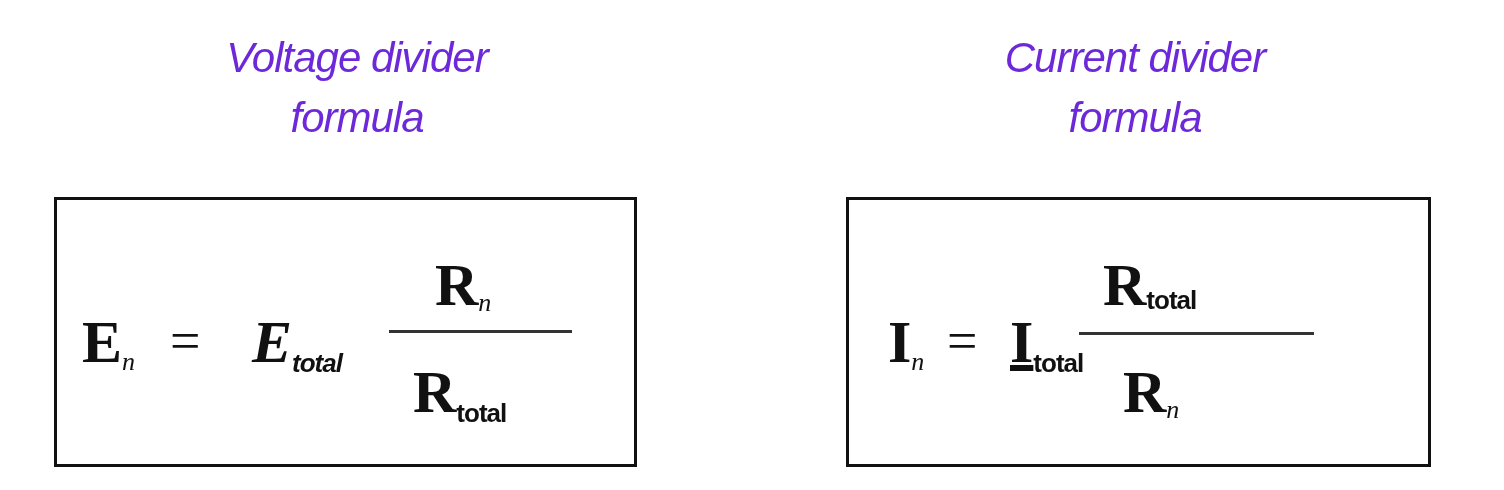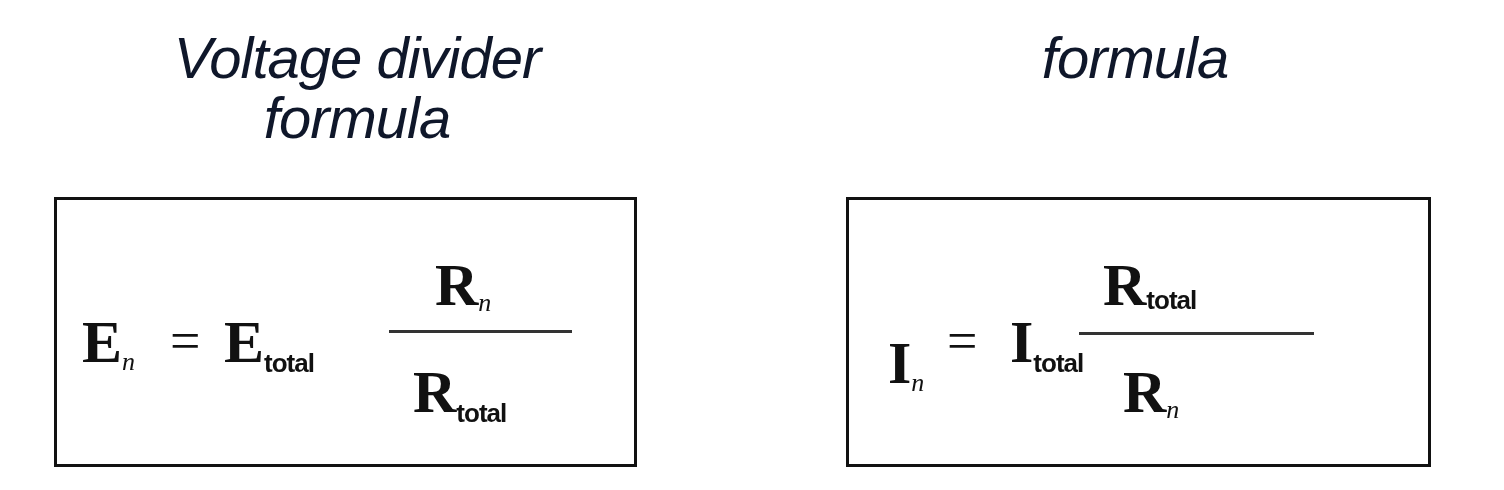--- a/index.html
+++ b/index.html
@@ -1,19 +1,19 @@
 <!DOCTYPE html>
 <html><head>
 <meta charset="utf-8">
 <style>
   html, body { margin:0; padding:0; background:#ffffff; }
   body { width:1504px; height:490px; position:relative; overflow:hidden; color:#111; }
   .title {
     position:absolute; font-family:"Liberation Sans", sans-serif; font-style:italic;
-    font-size:58px; line-height:60px; text-align:center; color:#0f172a; letter-spacing:-1px;
+    font-size:42px; line-height:60px; text-align:center; color:#6d28d9; letter-spacing:-1px;
   }
   .box {
     position:absolute; border:3px solid #111; box-sizing:border-box; background:#fff;
   }
   .f { position:absolute; font-family:"Liberation Serif", serif; font-weight:bold; color:#111; white-space:nowrap; }
   .big { font-size:60px; line-height:60px; }
   .sub-n { font-family:"Liberation Serif", serif; font-style:italic; font-weight:normal; font-size:26px; }
   .sub-t { font-family:"Liberation Sans", sans-serif; font-weight:bold; font-size:26px; letter-spacing:-1px; }
   .eq { font-family:"Liberation Serif", serif; font-weight:normal; font-size:54px; }
   .bar { position:absolute; height:3px; background:#333; }
@@ -27,46 +27,47 @@
     <div>formula</div>
   </div>
 
   <div class="box" style="left:54px; top:197px; width:583px; height:270px;"></div>
 
   <div class="f big" style="left:82px; top:312px;">
     <span>E</span><span class="sub-n" style="position:relative; top:8px;">n</span>
   </div>
   <div class="f eq" style="left:170px; top:310px;">=</div>
 
-  <div class="f big" style="left:224px; top:312px;">
+  <div class="f big" style="left:252px; top:312px;font-style:italic;">
     <span>E</span><span class="sub-t" style="position:relative; top:10px;">total</span>
   </div>
 
   <div class="f big" style="left:435px; top:255px;">
     <span>R</span><span class="sub-n" style="position:relative; top:6px;">n</span>
   </div>
   <div class="bar" style="left:389px; top:330px; width:183px;"></div>
   <div class="f big" style="left:413px; top:362px;">
     <span>R</span><span class="sub-t" style="position:relative; top:10px;">total</span>
   </div>
 </div>
 
 <div>
   <div class="title" style="left:835px; top:28px; width:600px;">
+    <div>Current divider</div>
     <div>formula</div>
   </div>
 
   <div class="box" style="left:846px; top:197px; width:585px; height:270px;"></div>
 
-  <div class="f big" style="left:888px; top:312px;margin-top:21px;">
+  <div class="f big" style="left:888px; top:312px;">
     <span>I</span><span class="sub-n" style="position:relative; top:8px;">n</span>
   </div>
   <div class="f eq" style="left:947px; top:310px;">=</div>
 
-  <div class="f big" style="left:1010px; top:312px;">
+  <div class="f big" style="left:1010px; top:312px;text-decoration:underline;">
     <span>I</span><span class="sub-t" style="position:relative; top:10px;">total</span>
   </div>
 
   <div class="f big" style="left:1103px; top:255px;">
     <span>R</span><span class="sub-t" style="position:relative; top:4px;">total</span>
   </div>
   <div class="bar" style="left:1079px; top:332px; width:235px;"></div>
   <div class="f big" style="left:1123px; top:362px;">
     <span>R</span><span class="sub-n" style="position:relative; top:6px;">n</span>
   </div>

